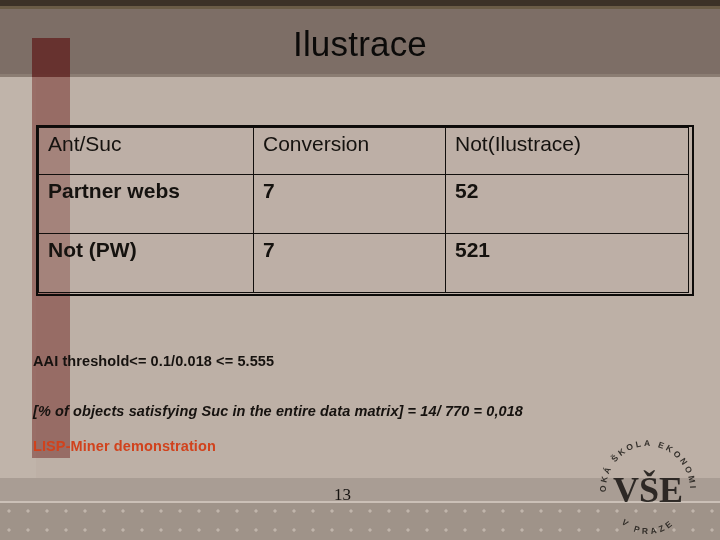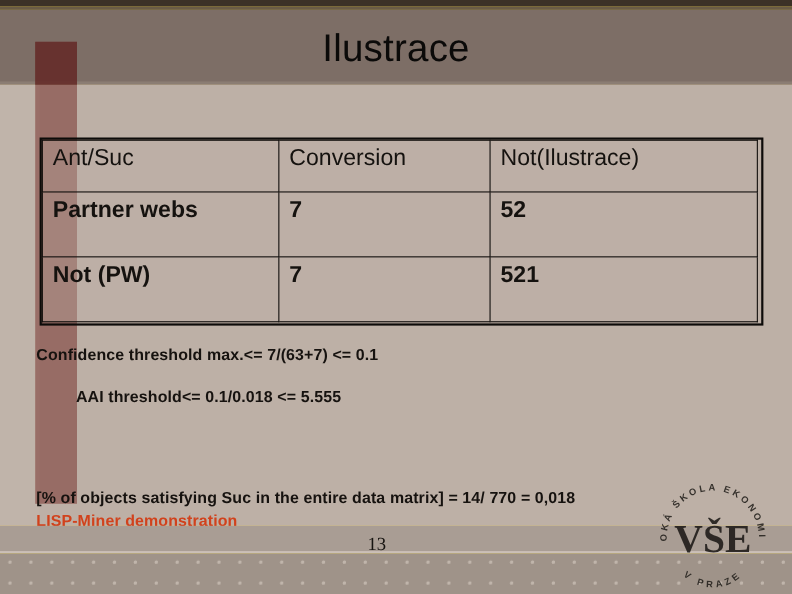--- a/index.html
+++ b/index.html
@@ -9,21 +9,21 @@
   }
   body {
     font-family: "Liberation Sans", sans-serif;
   }
 
   #slide {
     position: relative;
     width: 720px;
     height: 540px;
     overflow: hidden;
-    background: #fde047;
+    background: #fef9c3;
   }
 
   
   .top-dark-strip {
     position: absolute;
     left: 0; top: 0;
     width: 720px; height: 6px;
     background: #3c3127;
   }
   .top-light-line {
@@ -144,28 +144,28 @@
   .note {
     position: absolute;
     left: 33px;
     font-size: 14.5px;
     font-weight: bold;
     color: #16120f;
     white-space: nowrap;
     letter-spacing: 0.1px;
   }
   .note-1 { top: 315px; }
-  .note-2 { top: 353px; padding-left: 36px; }
+  .note-2 { top: 353px; }
   .note-3 { top: 390px; }
-  .note-4 { top: 445px; }
+  .note-4 { top: 403px; font-style: italic; }
 
   .note-link {
     position: absolute;
     left: 33px;
-    top: 466px;
+    top: 438px;
     font-size: 14.5px;
     font-weight: bold;
     color: #d1421c;
     white-space: nowrap;
     letter-spacing: 0.1px;
   }
 
   
   .page-number {
     position: absolute;
@@ -222,21 +222,20 @@
       </tr>
       <tr class="row-body">
         <td>Not (PW)</td>
         <td>7</td>
         <td>521</td>
       </tr>
     </tbody>
   </table>
   <div class="table-outline"></div>
 
-  <div class="note note-1">Confidence threshold max.&lt;= 7/(63+7) &lt;= 0.1</div>
   <div class="note note-2">AAI threshold&lt;= 0.1/0.018 &lt;= 5.555</div>
   <div class="note note-4">[% of objects satisfying Suc in the entire data matrix] = 14/ 770 = 0,018</div>
 
   <div class="note-link">LISP-Miner demonstration</div>
 
   <div class="footer-band"></div>
   <div class="footer-rule"></div>
   <div class="dotted-band"></div>
 
   <div class="page-number">13</div>

